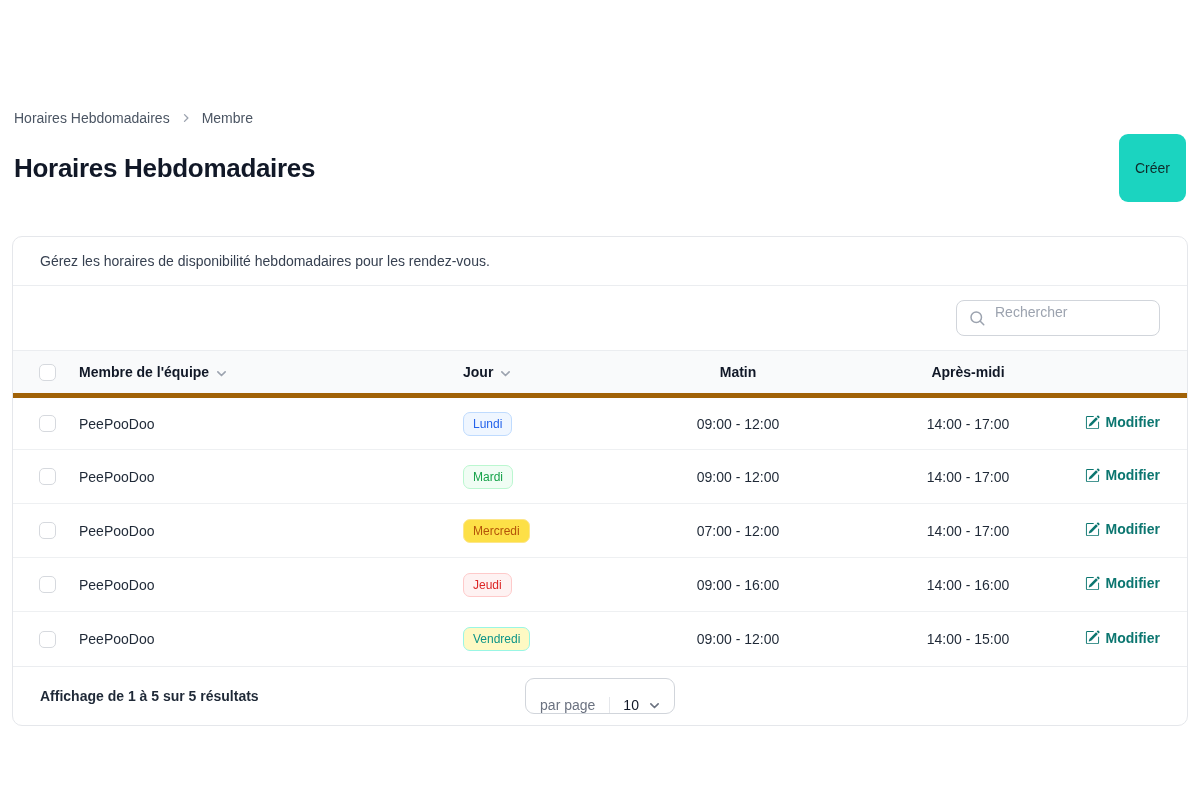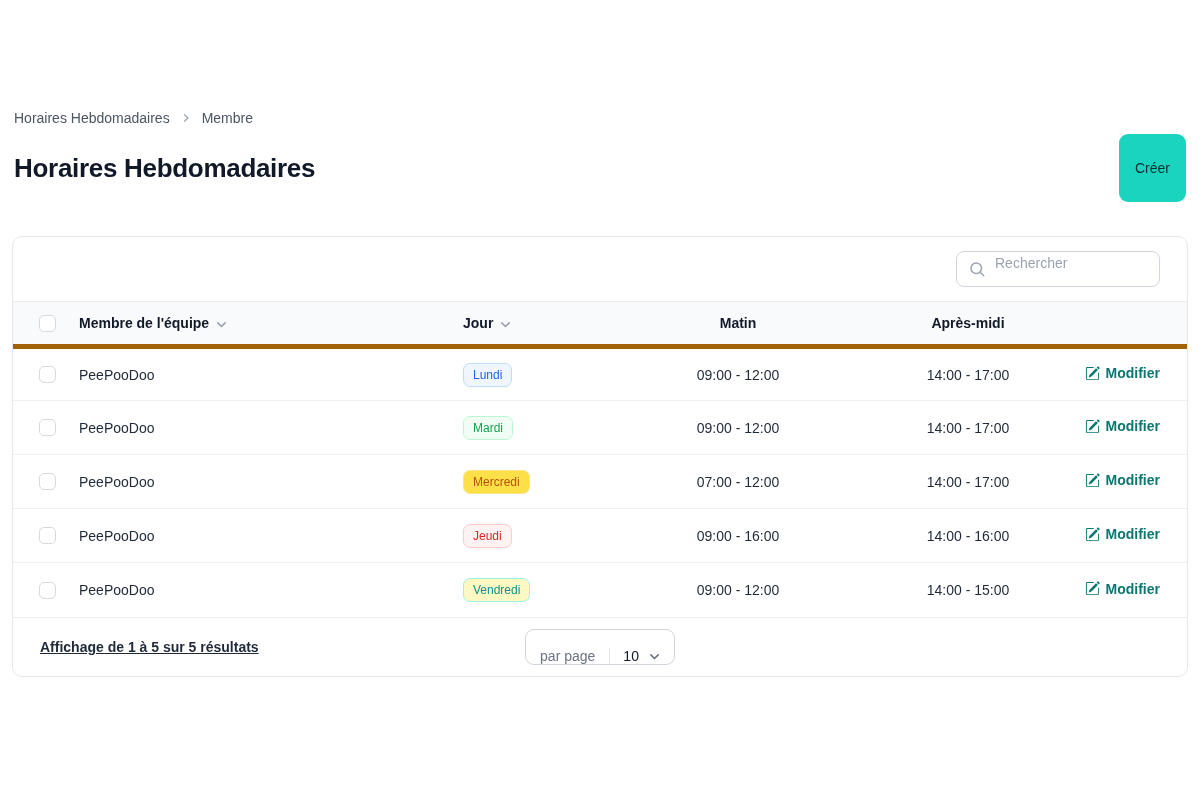--- a/index.html
+++ b/index.html
@@ -62,21 +62,21 @@
     display: inline-flex; align-items: center; gap: 6px; cursor: pointer; text-decoration: none;
     color: var(--link, #0c7670); font-size: 14px; font-weight: 700;
   }
   .edit-icon { display: inline-flex; width: 15px; height: 15px; }
 
   
   .card-footer {
     display: grid; grid-template-columns: 1fr auto 1fr; align-items: center;
     border-top: 1px solid #ebedf0; padding: 11px 27px; min-height: 56px;
   }
-  .results-summary { font-size: 14px; font-weight: 700; color: #1f2937; text-decoration: underline; }
+  .results-summary { font-size: 14px; font-weight: 700; color: #1f2937; }
   .per-page {
     display: inline-flex; align-items: flex-end; border: 1px solid #d1d5db; border-radius: 9px;
     overflow: hidden; height: 36px; background: #fff; cursor: pointer;
   }
   .per-page-label { display: flex; align-items: center; padding: 0 14px; font-size: 14px; color: #6b7280; border-right: 1px solid #e5e7eb; }
   .per-page-value { display: flex; align-items: center; gap: 9px; padding: 0 13px; font-size: 14px; color: #111827; }
   .chev { width: 13px; height: 13px; color: #6b7280; margin-top: 1px; }
 </style>
 </head>
 <body>
@@ -93,20 +93,21 @@
     <span class="crumb">Membre</span>
   </nav>
 
   <div class="page-head">
     <h1 class="page-title">Horaires Hebdomadaires</h1>
     <button class="btn-create">Créer</button>
   </div>
 
   <section class="card">
 
+    <div class="card-desc">Gérez les horaires de disponibilité hebdomadaires pour les rendez-vous.</div>
 
     <div class="toolbar">
       <div class="search-box">
         <span class="search-icon">
           <svg viewBox="0 0 24 24" width="18" height="18" fill="none" stroke="currentColor" stroke-width="2" stroke-linecap="round">
               <circle cx="11" cy="11" r="7"></circle>
               <line x1="16.7" y1="16.7" x2="21" y2="21"></line>
             </svg>
         </span>
         <input type="text" placeholder="Rechercher" style="">

